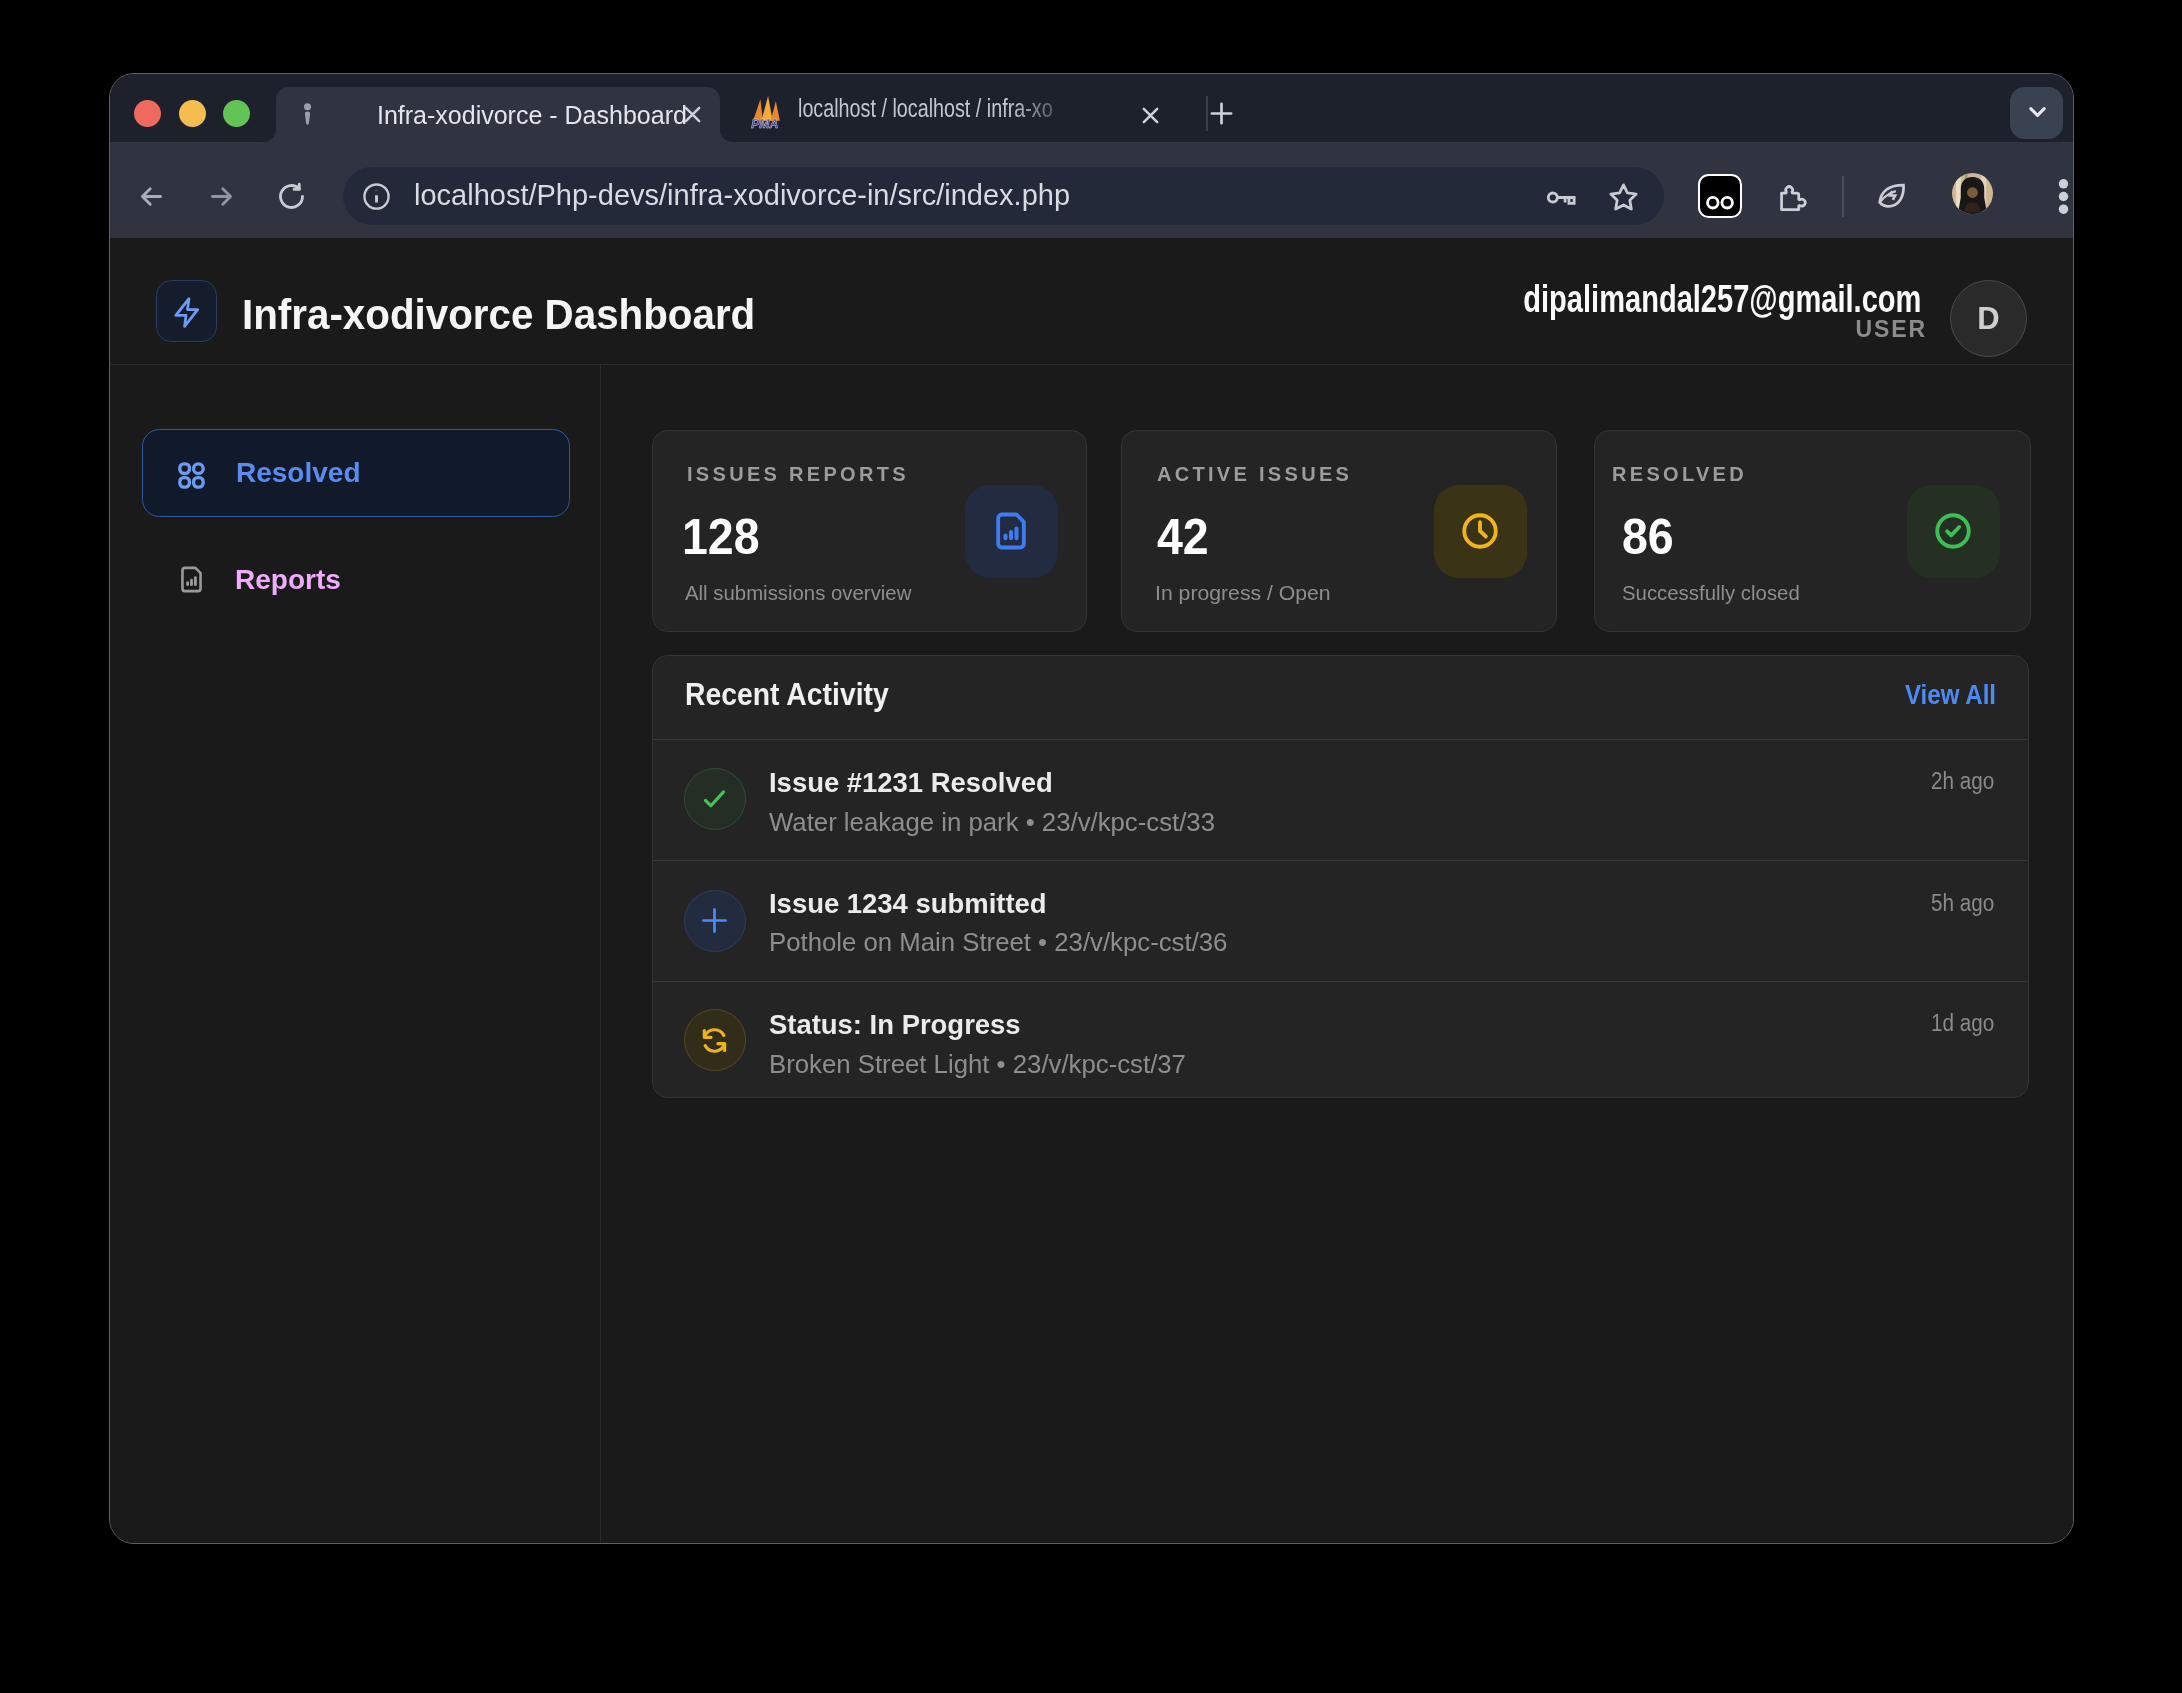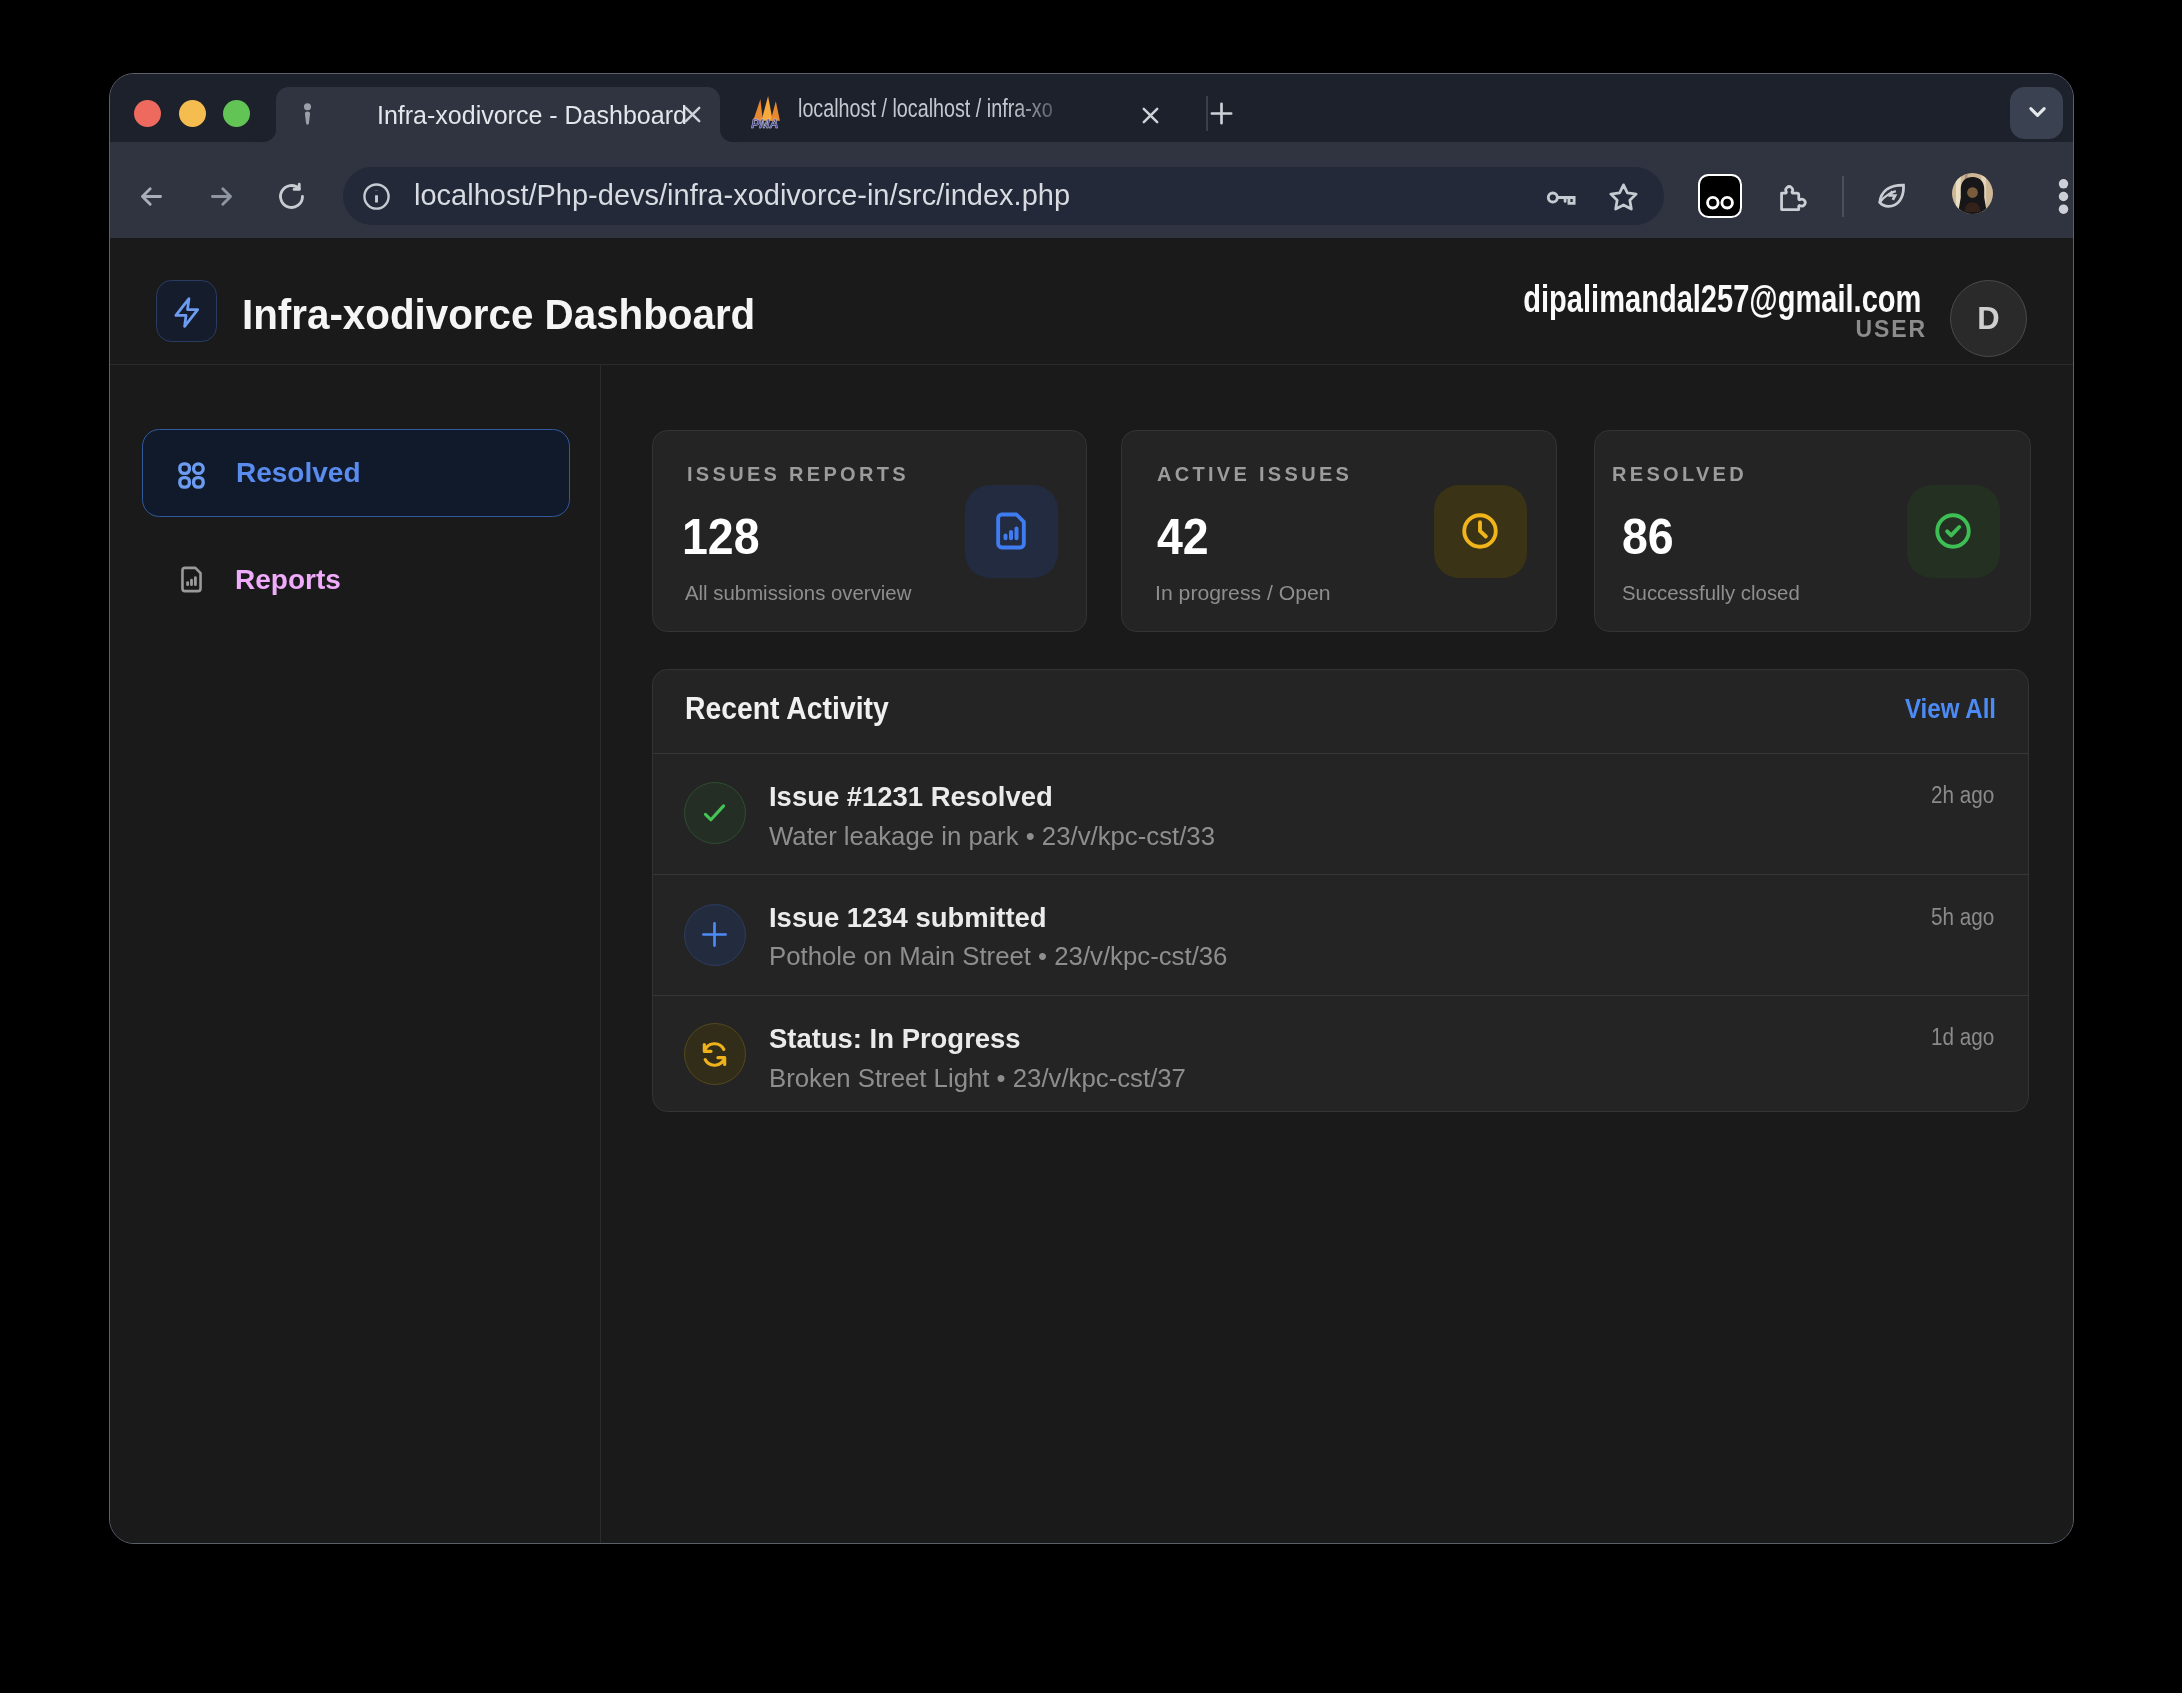--- a/index.html
+++ b/index.html
@@ -43,21 +43,21 @@
   .navtext { position:absolute; font-size:28px; line-height:28px; font-weight:bold; white-space:nowrap; transform-origin:left top; }
   
   .card { position:absolute; top:192px; height:202px; background:#242424;
     border:1px solid #343434; border-radius:15.4px; }
   .clabel { position:absolute; left:34px; top:33px; font-size:20px; line-height:20px; font-weight:bold;
     letter-spacing:3.3px; color:#9c9c9c; transform-origin:left top; white-space:nowrap; }
   .cnum { position:absolute; left:29px; top:81px; font-size:50px; line-height:50px; font-weight:bold; color:#ffffff; transform-origin:left top; transform:scaleX(0.93); }
   .csub { position:absolute; left:32px; top:151px; font-size:21px; line-height:21px; color:#8e8e8e; transform-origin:left top; white-space:nowrap; transform:scaleX(0.97); }
   .ctile { position:absolute; left:312px; top:54px; width:93px; height:93px; border-radius:25px; }
   
-  #panel { position:absolute; left:542px; top:431px; width:1377px; height:443px;
+  #panel { position:absolute; left:542px; top:417px; width:1377px; height:443px;
     background:#242424; border:1px solid #343434; border-radius:15.4px; }
   .rowdiv { position:absolute; left:0; width:100%; height:1px; background:#373737; }
   .acirc { position:absolute; left:31px; width:62px; height:62px; border-radius:50%; }
   .rtitle { position:absolute; left:116px; font-size:28px; line-height:28px; font-weight:bold; color:#ebebeb; white-space:nowrap; transform-origin:left top; }
   .rsub { position:absolute; left:116px; font-size:25px; line-height:25px; color:#8e8e8e; white-space:nowrap; transform-origin:left top; }
   .rtime { position:absolute; right:34px; font-size:23px; line-height:23px; color:#8a8a8a; transform-origin:right top; }
 </style>
 </head>
 <body>
 <div id="win">

